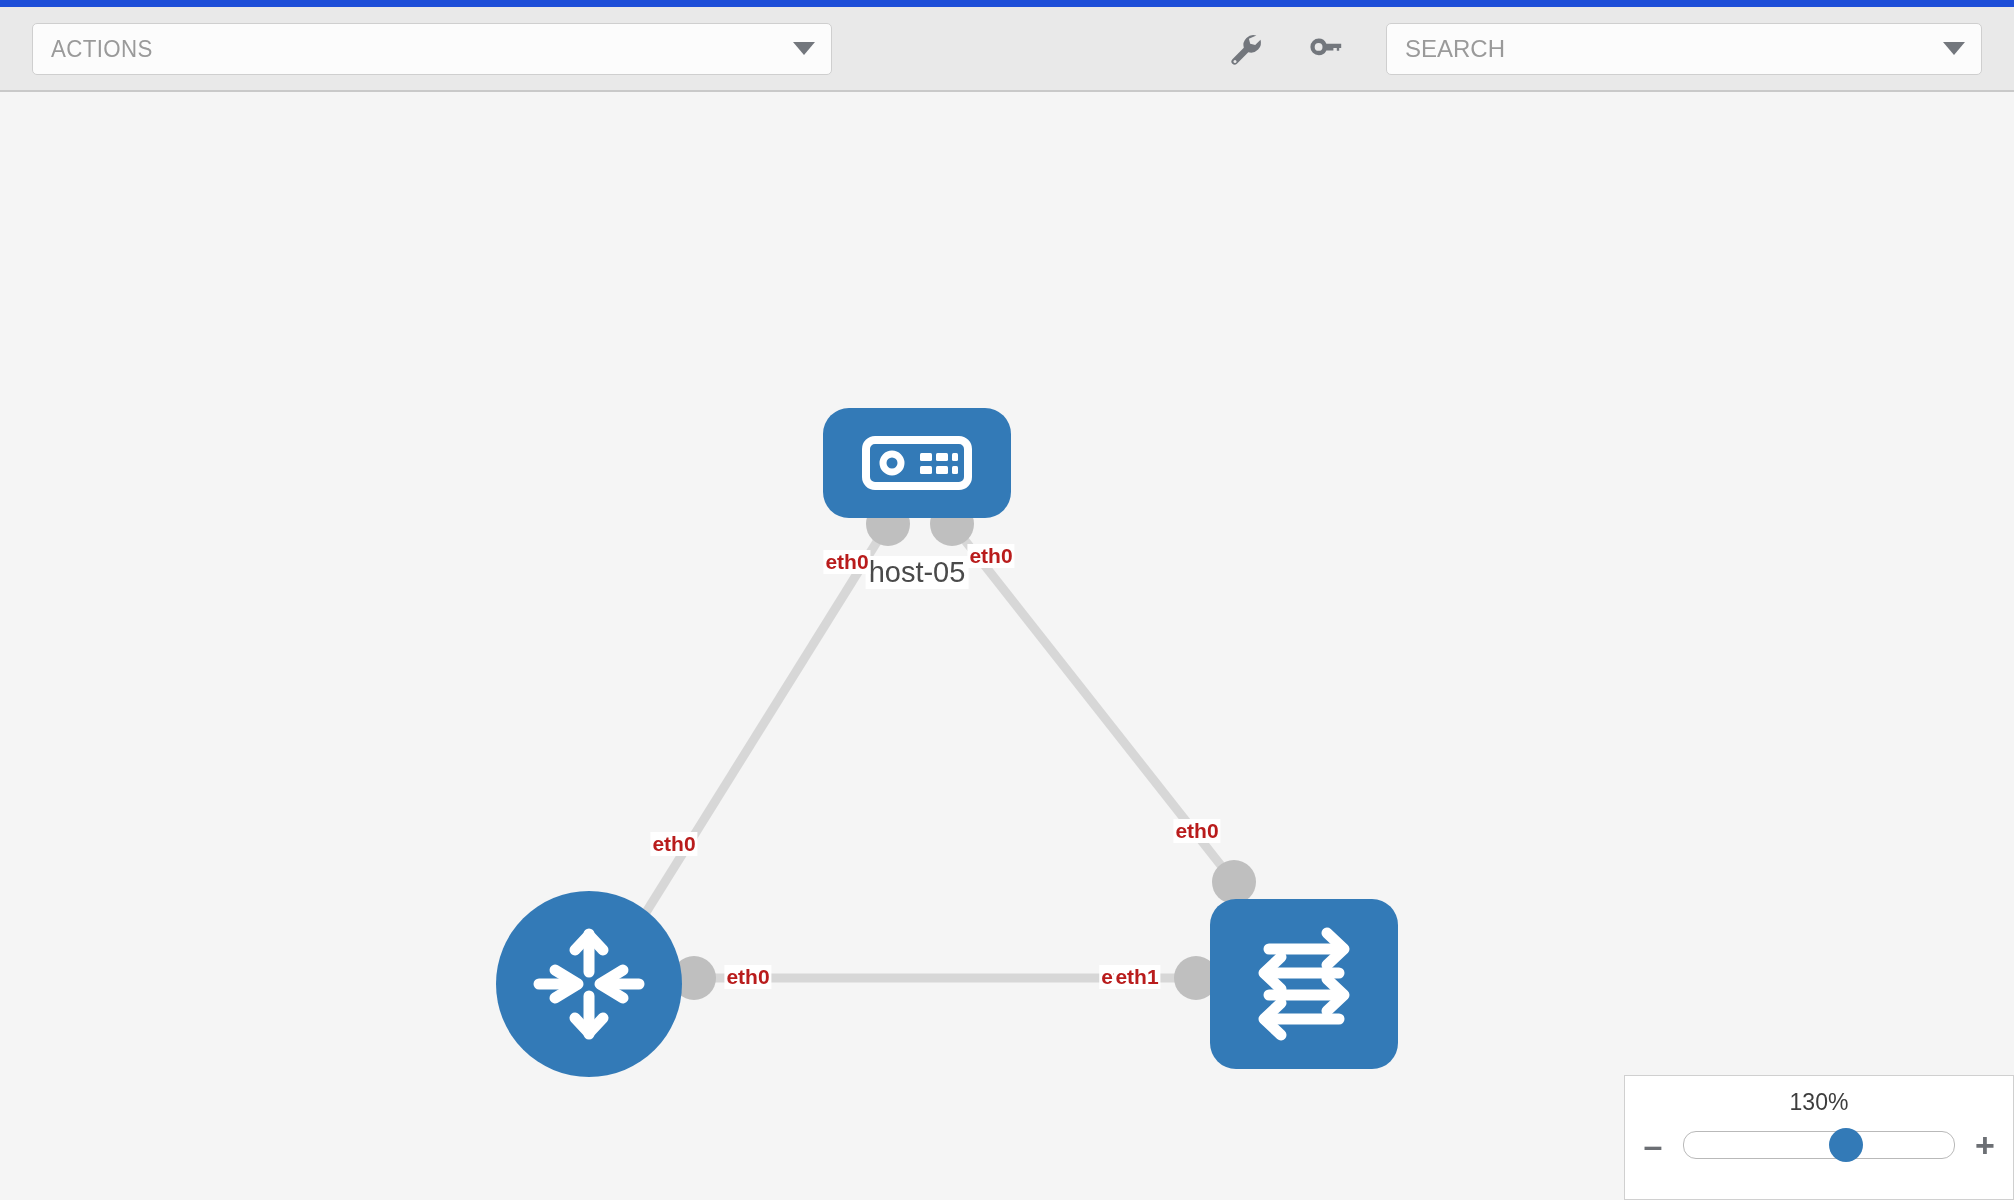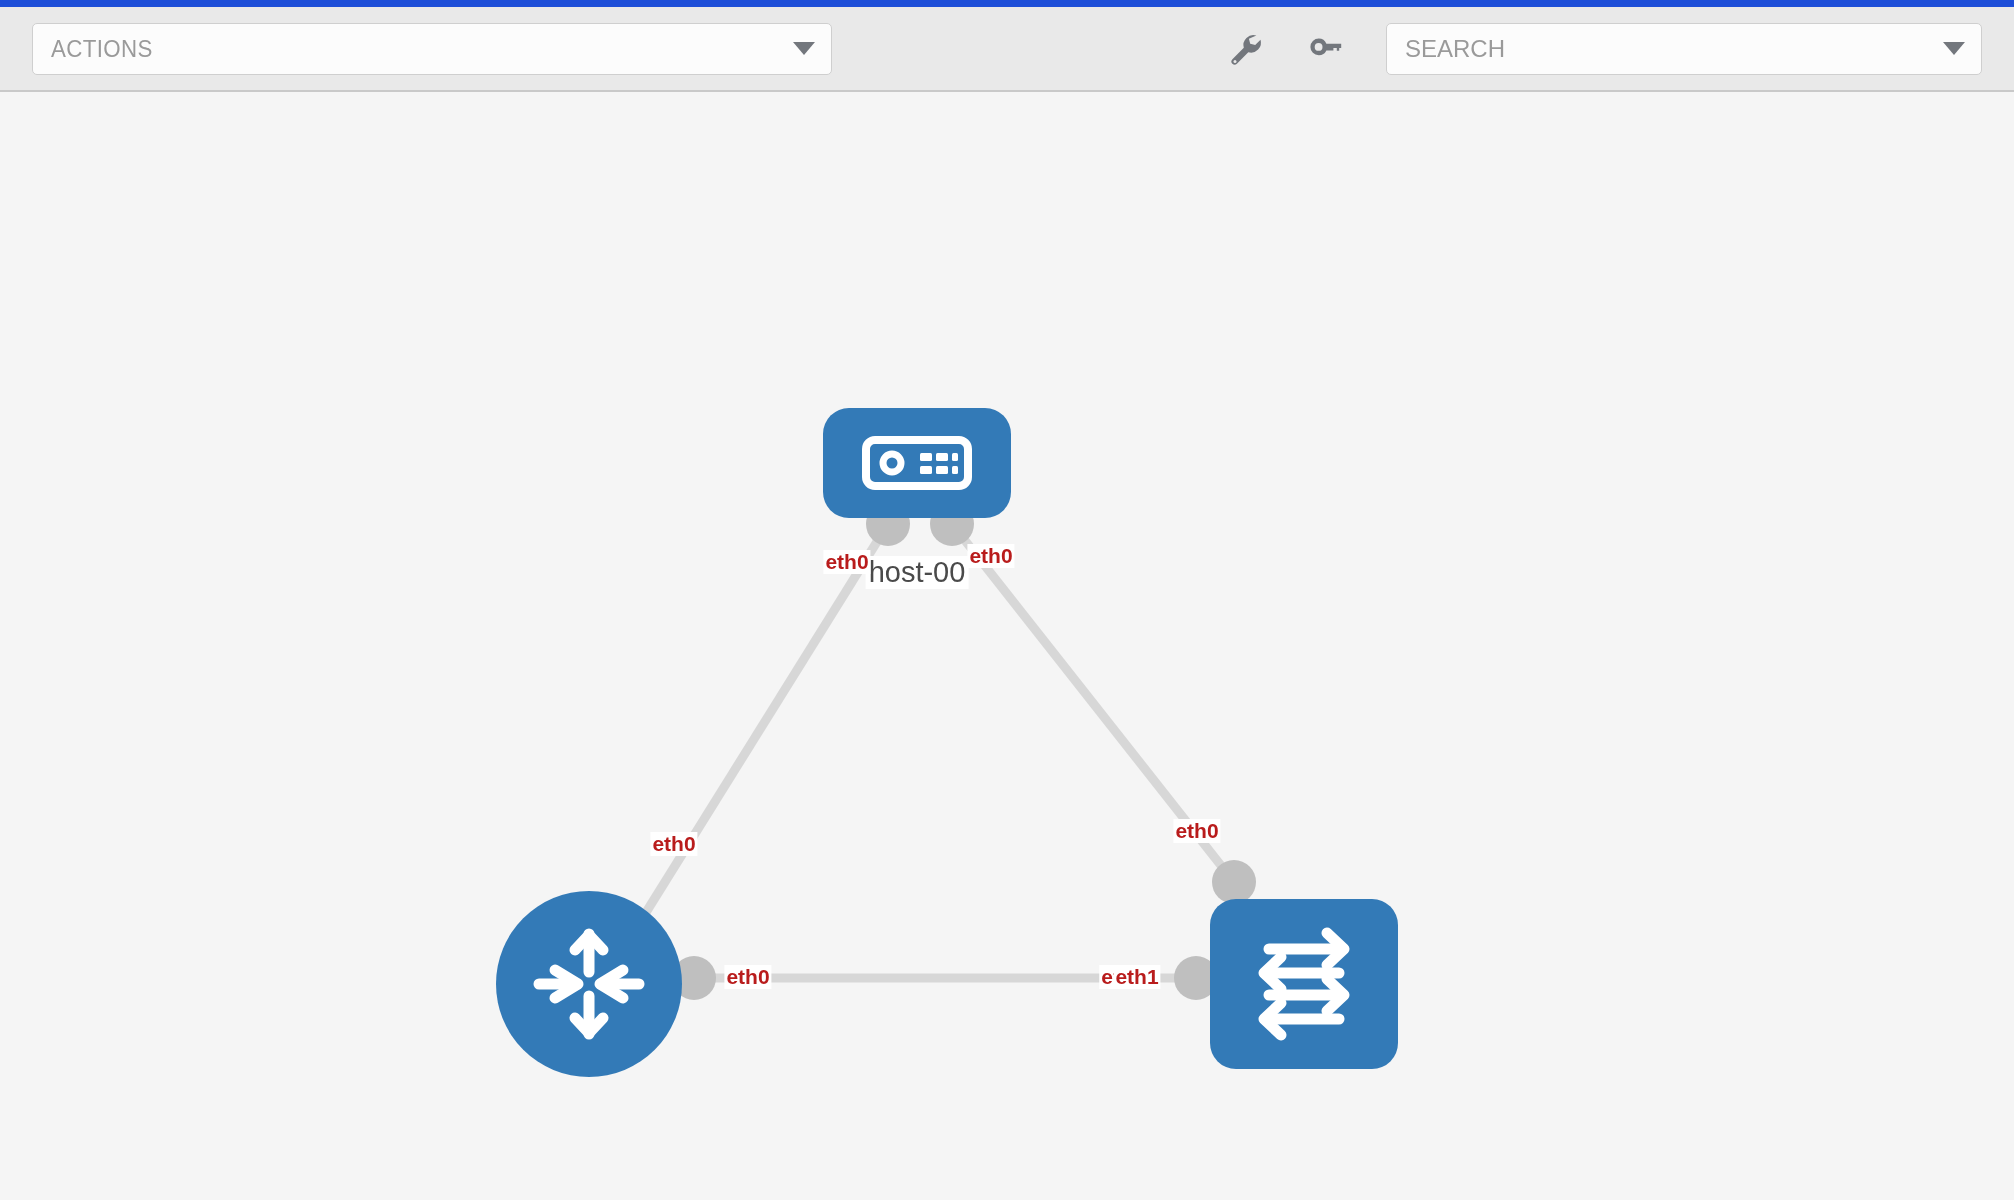--- a/index.html
+++ b/index.html
@@ -334,21 +334,21 @@
               <g fill="#fff">
                 <rect x="58" y="17" width="12" height="8" rx="1.5"></rect>
                 <rect x="74" y="17" width="12" height="8" rx="1.5"></rect>
                 <rect x="90" y="17" width="6" height="8" rx="1.5"></rect>
                 <rect x="58" y="30" width="12" height="8" rx="1.5"></rect>
                 <rect x="74" y="30" width="12" height="8" rx="1.5"></rect>
                 <rect x="90" y="30" width="6" height="8" rx="1.5"></rect>
               </g>
             </svg>
           </div>
-          <div class="node-label" style="top: calc(100% + 38px);">host-00</div>
+          <div class="node-label" style="top: calc(100% + 38px);">host-05</div>
         </div>
         <div class="node" style="left: 589px; top: 892px;">
           <div class="node-shape shape-circle" style="background: rgb(51, 122, 183);">
             <svg width="120" height="120" viewBox="0 0 120 120">
               <g fill="none" stroke="#fff" stroke-width="11" stroke-linecap="round" stroke-linejoin="round">
                 <path d="M60 10 V48"></path>
                 <path d="M46 26 L60 11 L74 26"></path>
                 <path d="M60 110 V72"></path>
                 <path d="M46 94 L60 109 L74 94"></path>
                 <path d="M10 60 H48"></path>
@@ -377,14 +377,24 @@
         </div>
         <div class="edge-label" style="left: 847px; top: 470px;">eth0</div>
         <div class="edge-label" style="left: 991px; top: 464px;">eth0</div>
         <div class="edge-label" style="left: 674px; top: 752px;">eth0</div>
         <div class="edge-label" style="left: 1197px; top: 739px;">eth0</div>
         <div class="edge-label" style="left: 748px; top: 885px;">eth0</div>
         <div class="edge-label" style="left: 1117px; top: 885px;">eth</div>
         <div class="edge-label" style="left: 1137px; top: 885px;">eth1</div>
       </div>
 
+    <div class="zoom-panel">
+      <div class="zoom-value">130%</div>
+      <div class="zoom-row">
+        <div class="zoom-btn">–</div>
+        <div class="zoom-track" id="zoom-track">
+          <div class="zoom-handle" id="zoom-handle" style="left: 60%;"></div>
+        </div>
+        <div class="zoom-btn">+</div>
+      </div>
+    </div>
   </div>
 </div>
 
 </body></html>

